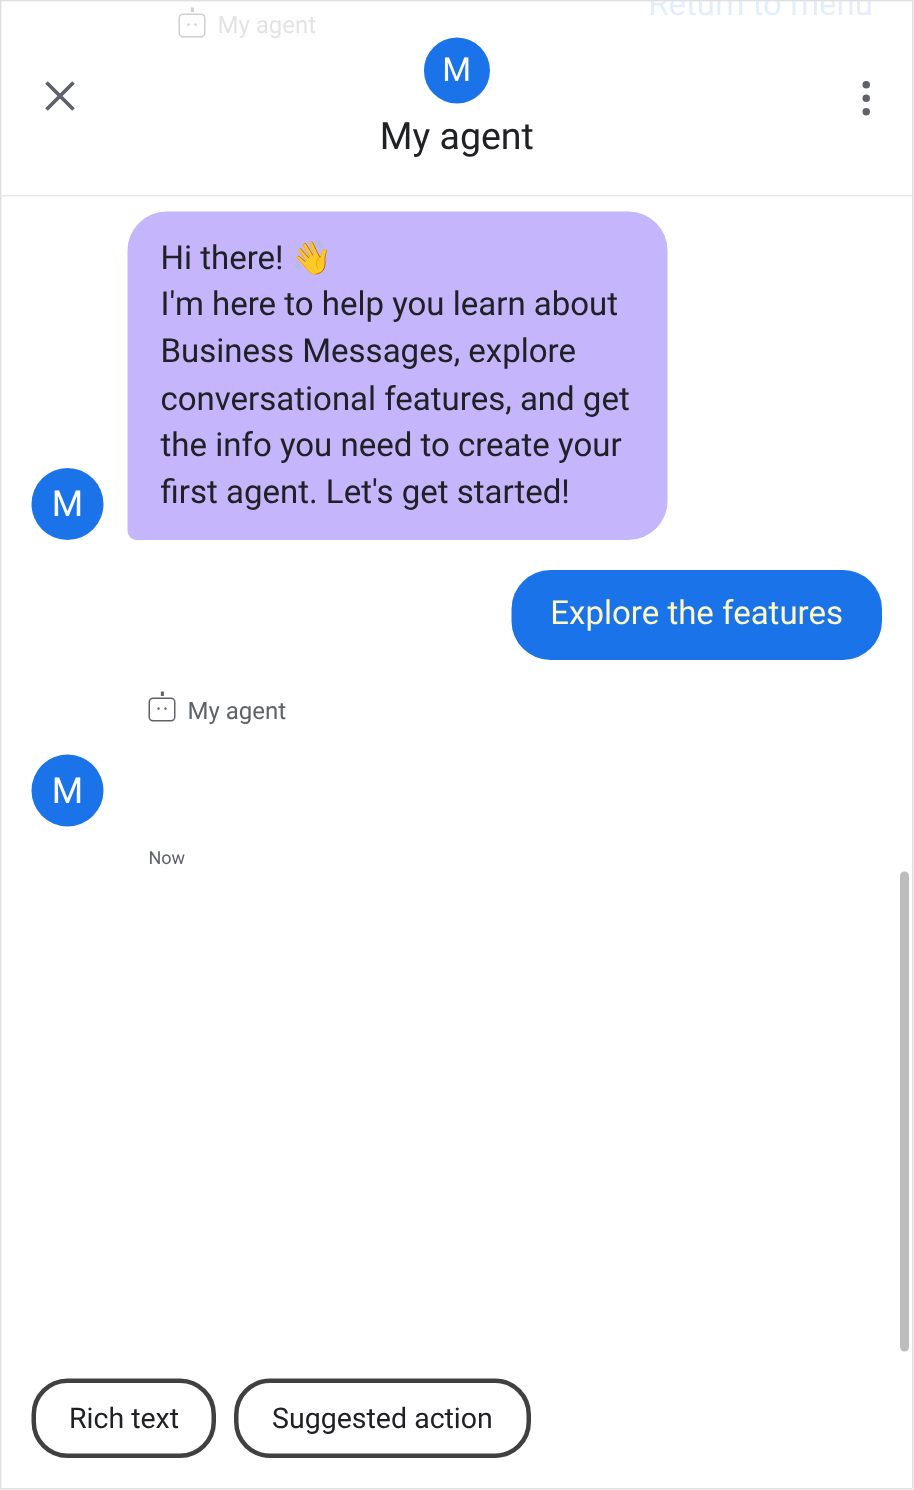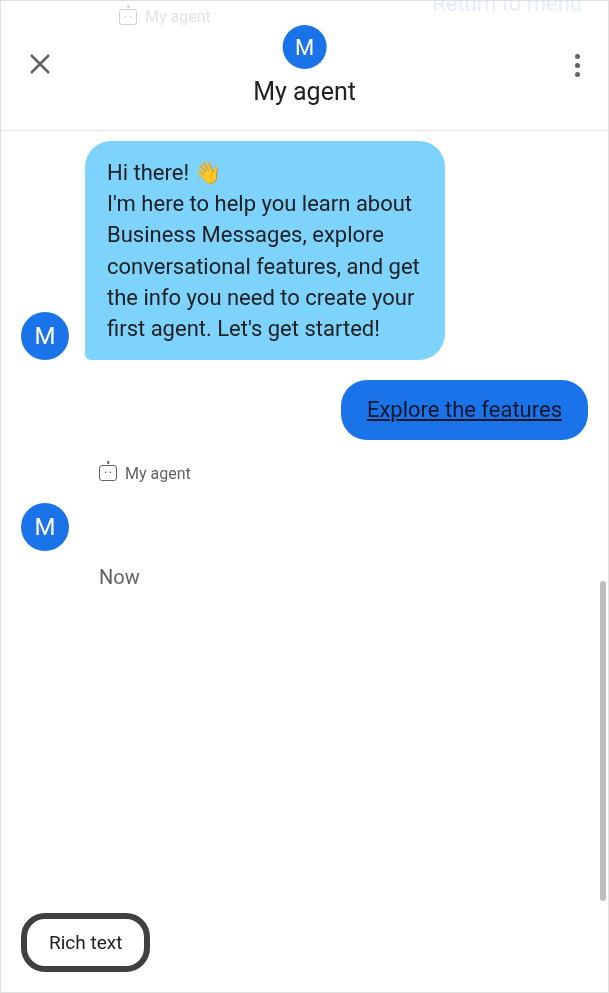--- a/index.html
+++ b/index.html
@@ -99,30 +99,29 @@
     .msg-row { display: flex; align-items: flex-end; gap: 16px; }
     .msg-row.user { justify-content: flex-end; }
     .bubble {
       padding: 16px 22px;
       border-radius: 26px;
       font-size: 22px;
       line-height: 1.42;
       max-width: 360px;
     }
     .bubble.agent {
-      background: #7dd3fc;
+      background: #c4b5fd;
       color: #202124;
       border-bottom-left-radius: 6px;
     }
     .bubble.user {
       background: #1a73e8;
-      color: #0f172a;
+      color: #fef9c3;
       border-bottom-right-radius: 26px;
       padding: 14px 26px;
-      text-decoration: underline;
     }
     .agent-label {
       display: flex;
       align-items: center;
       gap: 8px;
       font-size: 16px;
       color: #5f6368;
       margin-left: 78px;
       margin-top: 4px;
     }
@@ -147,34 +146,34 @@
       background: #5f6368;
     }
     .bot-icon::after {
       content: '• •';
       font-size: 8px;
       color: #5f6368;
       letter-spacing: 0px;
       line-height: 1;
     }
     .timestamp {
-      font-size: 20px;
+      font-size: 12px;
       color: #5f6368;
       margin-left: 78px;
       margin-top: -6px;
     }
     .chips {
       display: flex;
       gap: 12px;
       padding: 10px 20px 20px 20px;
       overflow-x: hidden;
       flex-wrap: nowrap;
     }
     .chip {
-      border: 6px solid #404040;
+      border: 3px solid #404040;
       border-radius: 24px;
       padding: 12px 22px;
       font-size: 19px;
       color: #202124;
       white-space: nowrap;
       cursor: pointer;
       background: #fff;
       flex-shrink: 0;
     }
     .scrollbar {
@@ -250,16 +249,17 @@
 
     <div class="msg-row">
       <div class="avatar-sm">M</div>
     </div>
 
     <div class="timestamp">Now</div>
   </div>
 
   <div class="chips">
     <div class="chip">Rich text</div>
+    <div class="chip">Suggested action</div>
   </div>
 
   <div class="scrollbar"></div>
 </div>
 
 </body></html>

